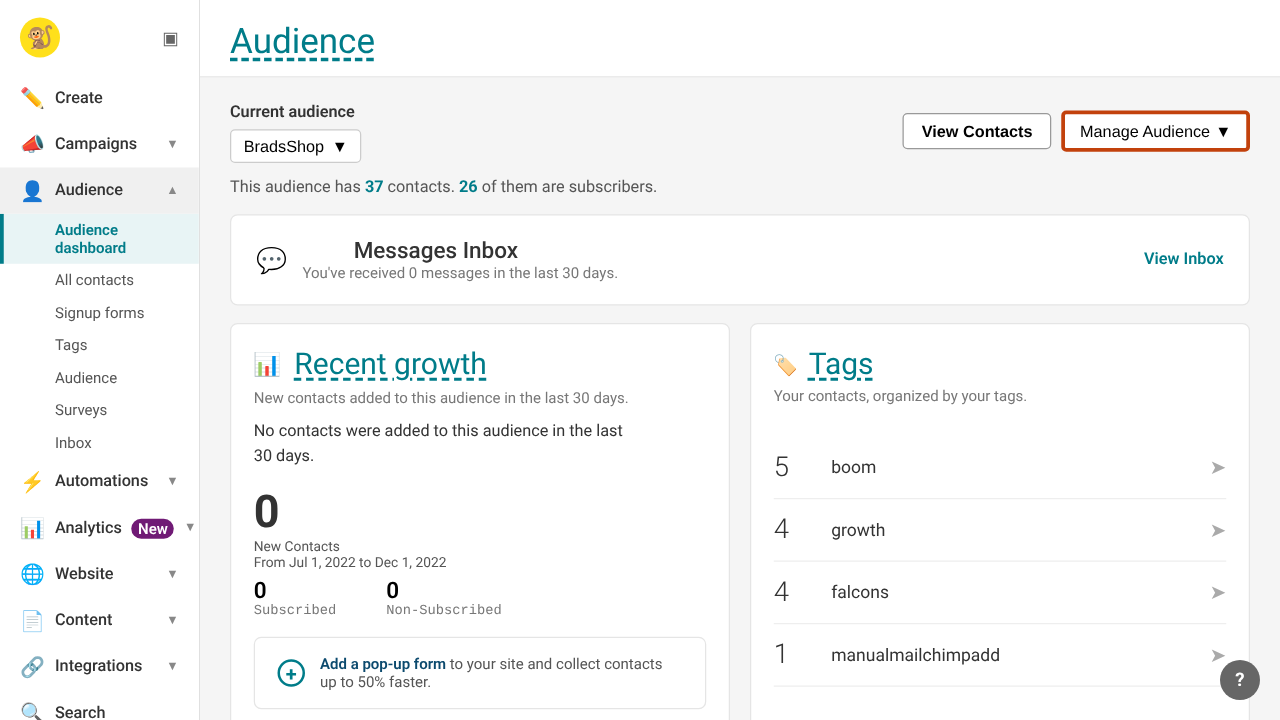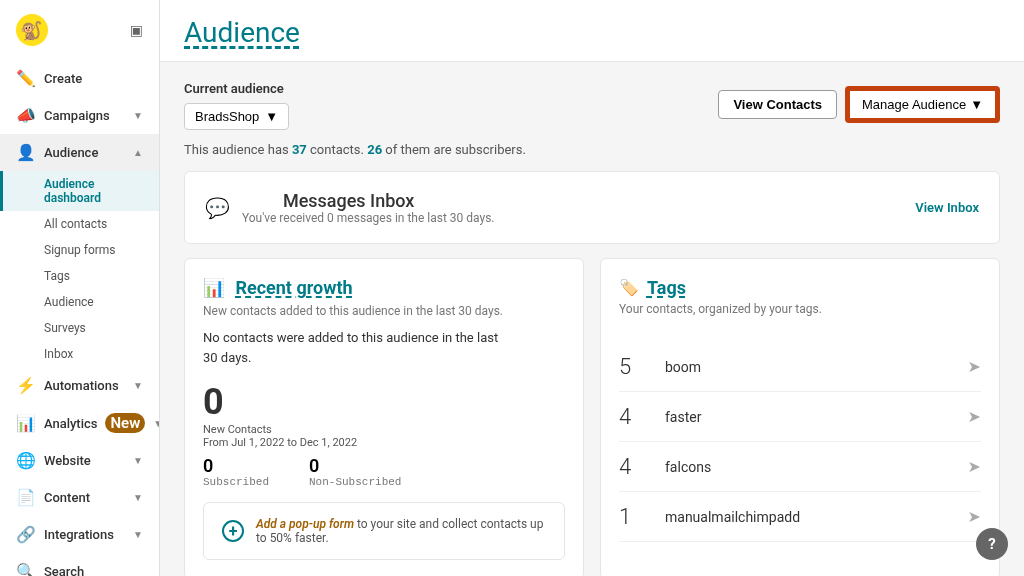--- a/index.html
+++ b/index.html
@@ -39,23 +39,23 @@
       cursor: pointer;
       font-size: 13px;
       color: #333;
       position: relative;
     }
     .nav-item.active { background: #f0f0f0; }
     .nav-item .nav-icon { font-size: 16px; color: #555; width: 20px; text-align: center; }
     .nav-item .nav-label { flex: 1; font-weight: 500; }
     .nav-item .chevron { font-size: 10px; color: #888; }
     .nav-badge {
-      background: #a16207;
+      background: #701a75;
       color: #fff;
-      font-size: 15px;
+      font-size: 12px;
       padding: 1px 5px;
       border-radius: 10px;
       font-weight: 600;
     }
     .sub-nav-item {
       padding: 6px 16px 6px 44px;
       font-size: 12px;
       color: #555;
       cursor: pointer;
     }
@@ -123,21 +123,21 @@
       background: #fff;
       border: 1px solid #999;
       border-radius: 4px;
       padding: 6px 14px;
       font-size: 13px;
       cursor: pointer;
       font-weight: 600;
     }
     .btn-manage {
       background: #fff;
-      border: 5px solid #c2410c;
+      border: 3px solid #c2410c;
       border-radius: 4px;
       padding: 6px 12px;
       font-size: 13px;
       cursor: pointer;
       display: flex;
       align-items: center;
       gap: 4px;
     }
     .audience-summary {
       font-size: 13px;
@@ -166,23 +166,23 @@
     .card-right { flex: 1; }
 
     .card-header {
       display: flex;
       align-items: center;
       gap: 10px;
       margin-bottom: 6px;
     }
     .card-icon { font-size: 18px; color: #555; }
     .card-title {
-      font-size: 18px;
+      font-size: 24px;
       color: #007c89;
-      font-weight: 700;
+      font-weight: 400;
       text-decoration: underline;
       text-decoration-style: dashed;
       text-underline-offset: 3px;
       cursor: pointer;
     }
     .card-subtitle { font-size: 12px; color: #777; margin-bottom: 10px; }
 
     
     .inbox-card {
       background: #fff;
@@ -252,21 +252,21 @@
     .popup-plus {
       width: 22px; height: 22px;
       border: 2px solid #007c89;
       border-radius: 50%;
       color: #007c89;
       display: flex; align-items: center; justify-content: center;
       font-size: 16px;
       font-weight: 700;
       flex-shrink: 0;
     }
-    .popup-link { color: #a16207; font-weight: 600; cursor: pointer; font-style: italic; }
+    .popup-link { color: #0c4a6e; font-weight: 600; cursor: pointer; }
 
     
     .help-btn {
       position: fixed;
       bottom: 16px;
       right: 16px;
       width: 32px; height: 32px;
       border-radius: 50%;
       background: #666;
       color: #fff;
@@ -448,21 +448,21 @@
         </div>
         <div class="tags-subtitle">Your contacts, organized by your tags.</div>
 
         <div class="tag-row">
           <span class="tag-count">5</span>
           <span class="tag-name">boom</span>
           <span class="tag-send-icon">➤</span>
         </div>
         <div class="tag-row">
           <span class="tag-count">4</span>
-          <span class="tag-name">faster</span>
+          <span class="tag-name">growth</span>
           <span class="tag-send-icon">➤</span>
         </div>
         <div class="tag-row">
           <span class="tag-count">4</span>
           <span class="tag-name">falcons</span>
           <span class="tag-send-icon">➤</span>
         </div>
         <div class="tag-row">
           <span class="tag-count">1</span>
           <span class="tag-name">manualmailchimpadd</span>

